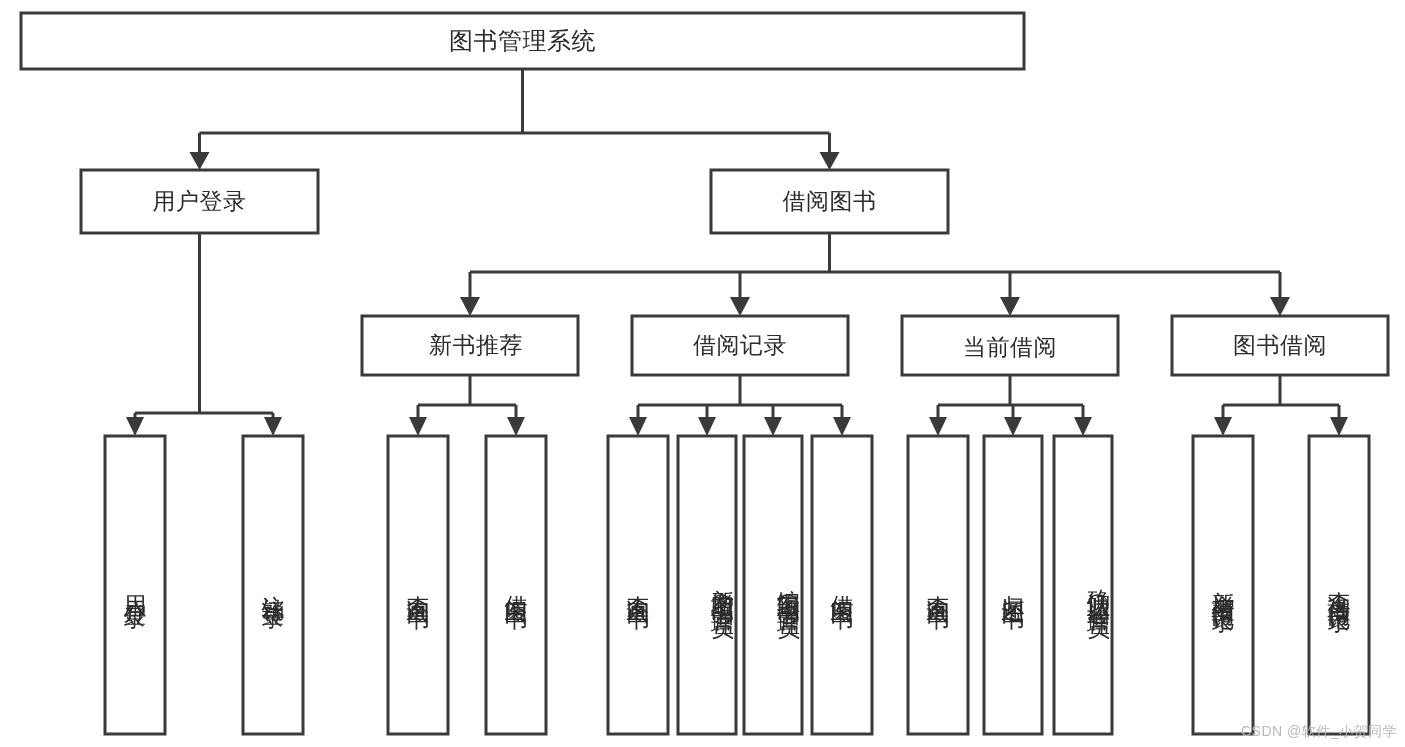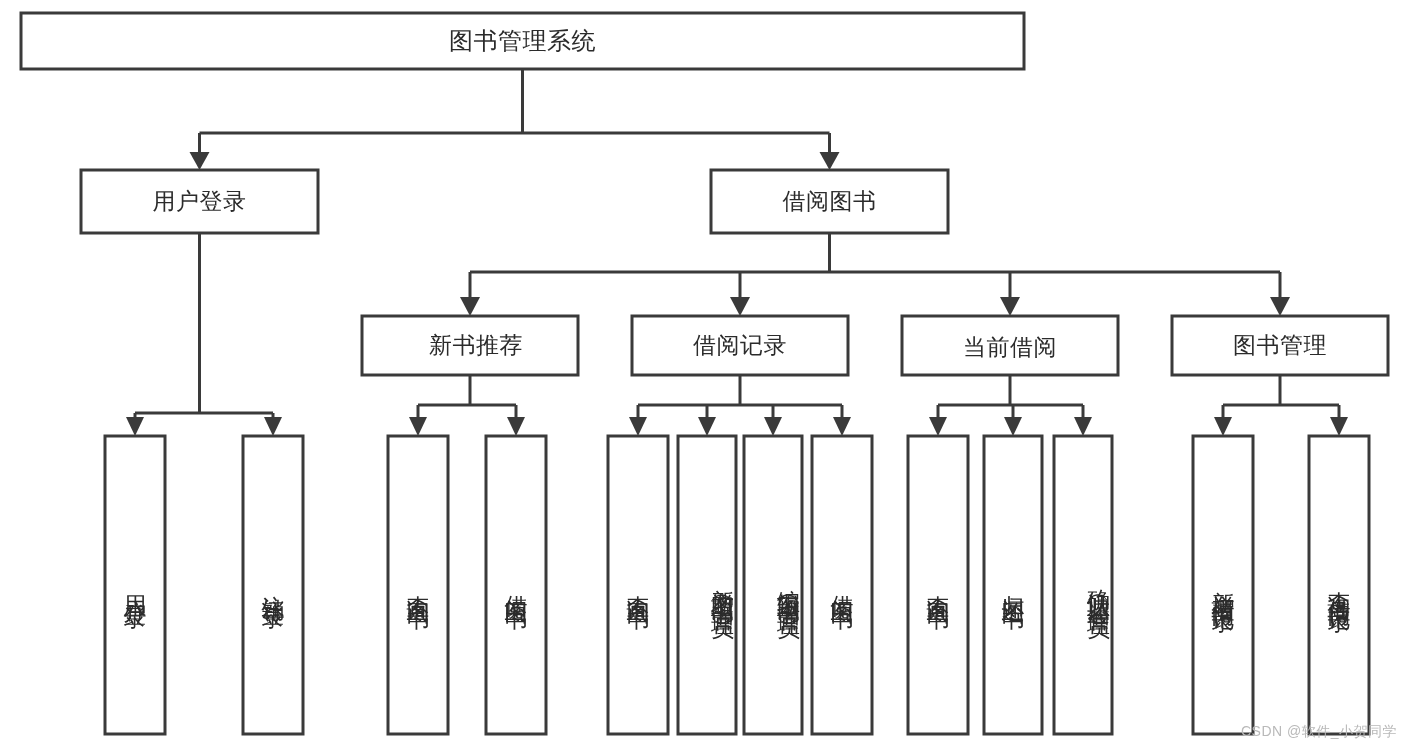--- a/index.html
+++ b/index.html
@@ -192,21 +192,21 @@
   </svg>
 
   <div class="node-label horiz root" style="left:21px; top:13px; width:1003px; height:56px;">图书管理系统</div>
 
   <div class="node-label horiz" style="left:81px; top:170px; width:237px; height:63px;">用户登录</div>
   <div class="node-label horiz" style="left:711px; top:170px; width:237px; height:63px;">借阅图书</div>
 
   <div class="node-label horiz" style="left:362px; top:316px; width:216px; height:59px;padding-left:12px;">新书推荐</div>
   <div class="node-label horiz" style="left:632px; top:316px; width:216px; height:59px;">借阅记录</div>
   <div class="node-label horiz" style="left:902px; top:316px; width:216px; height:63px;">当前借阅</div>
-  <div class="node-label horiz" style="left:1172px; top:316px; width:216px; height:59px;">图书管理</div>
+  <div class="node-label horiz" style="left:1172px; top:316px; width:216px; height:59px;">图书借阅</div>
 
   <div class="node-label vert" style="left:105px; top:436px; width:60px; height:298px;">用户登录</div>
   <div class="node-label vert" style="left:243px; top:436px; width:60px; height:298px;">注销登录</div>
   <div class="node-label vert" style="left:388px; top:436px; width:60px; height:298px;">查询图书</div>
   <div class="node-label vert" style="left:486px; top:436px; width:60px; height:298px;">借阅图书</div>
   <div class="node-label vert" style="left:608px; top:436px; width:60px; height:298px;">查询图书</div>
   <div class="node-label vert" style="left:678px; top:436px; width:58px; height:298px; align-items:flex-start; padding-top:8px;">新增图书（管理员）</div>
   <div class="node-label vert" style="left:744px; top:436px; width:58px; height:298px; align-items:flex-start; padding-top:8px;">编辑图书（管理员）</div>
   <div class="node-label vert" style="left:812px; top:436px; width:60px; height:298px;">借阅图书</div>
   <div class="node-label vert" style="left:908px; top:436px; width:60px; height:298px;">查询图书</div>

